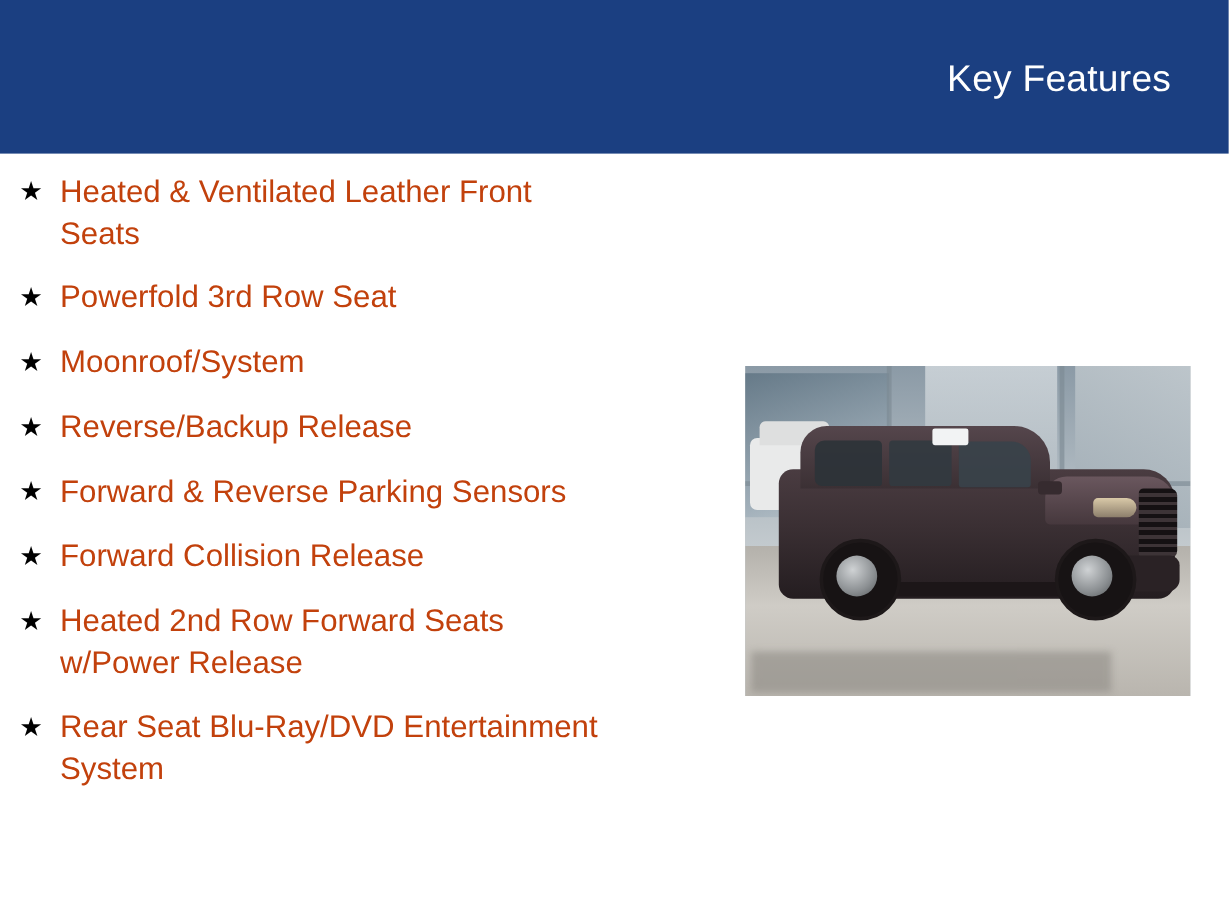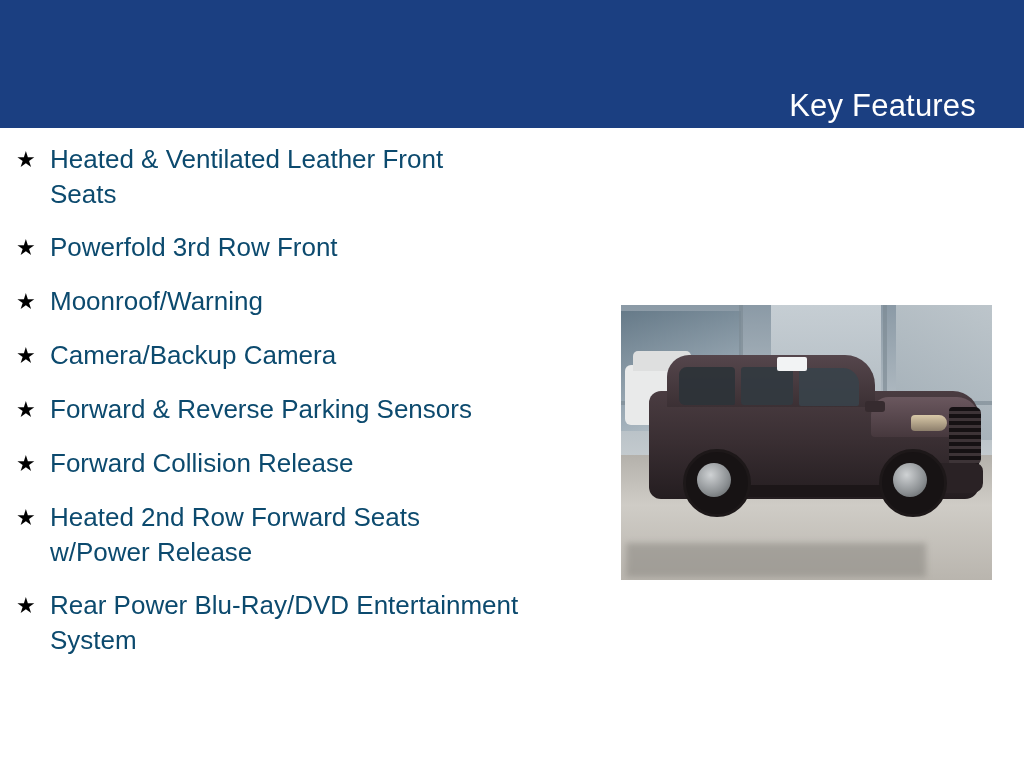--- a/index.html
+++ b/index.html
@@ -29,21 +29,20 @@
   }
   .header-title {
     position: absolute;
     right: 48px;
     top: 48px;
     color: #ffffff;
     font-size: 31px;
     line-height: 36px;
     letter-spacing: 0.2px;
     white-space: nowrap;
-    margin-top: 40px;
   }
   .features-list {
     position: absolute;
     left: 12px;
     top: 142px;
     width: 600px;
     margin: 0;
     padding: 0;
     list-style: none;
   }
@@ -58,21 +57,21 @@
     font-size: 22px;
     line-height: 36px;
     color: #000000;
     text-align: left;
     padding-left: 4px;
   }
   .feature-text {
     flex: 1 1 auto;
     font-size: 26px;
     line-height: 35px;
-    color: #0c4a6e;
+    color: #c2410c;
     white-space: pre-line;
   }
   .vehicle-photo {
     position: absolute;
     left: 621px;
     top: 305px;
     width: 371px;
     height: 275px;
     overflow: hidden;
     background: #b9bdc0;
@@ -308,46 +307,46 @@
   </div>
 
   <ul class="features-list">
     <li class="feature-item">
       <span class="bullet-star">★</span>
       <span class="feature-text">Heated &amp; Ventilated Leather Front
 Seats</span>
     </li>
     <li class="feature-item">
       <span class="bullet-star">★</span>
-      <span class="feature-text">Powerfold 3rd Row Front</span>
-    </li>
-    <li class="feature-item">
-      <span class="bullet-star">★</span>
-      <span class="feature-text">Moonroof/Warning</span>
-    </li>
-    <li class="feature-item">
-      <span class="bullet-star">★</span>
-      <span class="feature-text">Camera/Backup Camera</span>
+      <span class="feature-text">Powerfold 3rd Row Seat</span>
+    </li>
+    <li class="feature-item">
+      <span class="bullet-star">★</span>
+      <span class="feature-text">Moonroof/System</span>
+    </li>
+    <li class="feature-item">
+      <span class="bullet-star">★</span>
+      <span class="feature-text">Reverse/Backup Release</span>
     </li>
     <li class="feature-item">
       <span class="bullet-star">★</span>
       <span class="feature-text">Forward &amp; Reverse Parking Sensors</span>
     </li>
     <li class="feature-item">
       <span class="bullet-star">★</span>
       <span class="feature-text">Forward Collision Release</span>
     </li>
     <li class="feature-item">
       <span class="bullet-star">★</span>
       <span class="feature-text">Heated 2nd Row Forward Seats
 w/Power Release</span>
     </li>
     <li class="feature-item">
       <span class="bullet-star">★</span>
-      <span class="feature-text">Rear Power Blu-Ray/DVD Entertainment
+      <span class="feature-text">Rear Seat Blu-Ray/DVD Entertainment
 System</span>
     </li>
   </ul>
 
   <div class="vehicle-photo">
     <div class="photo-building"></div>
     <div class="photo-glass-a"></div>
     <div class="photo-glass-b"></div>
     <div class="photo-glass-c"></div>
     <div class="photo-mullion" style="left:118px; top:0; width:4px; height:150px;"></div>

